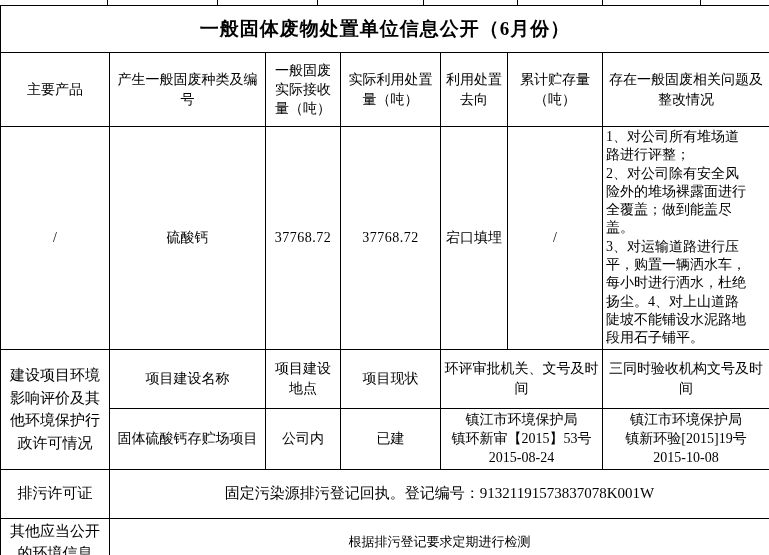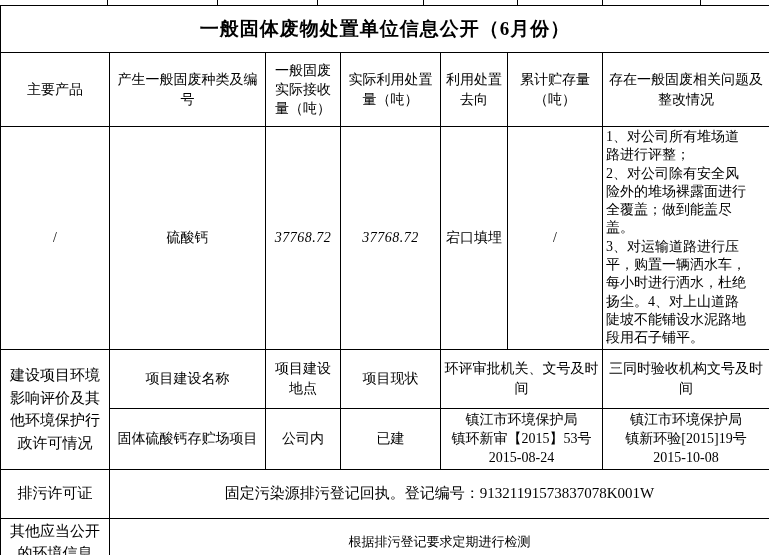--- a/index.html
+++ b/index.html
@@ -12,21 +12,21 @@
   .tick.gray{background:#c6c6c6;}
   table{border-collapse:collapse;table-layout:fixed;width:769px;}
   td{border:1px solid #000;text-align:center;vertical-align:middle;
      padding:1px 3px;font-size:14px;line-height:1.38;overflow:hidden;}
   .title-cell{font-size:19px;font-weight:bold;letter-spacing:1px;height:44px;text-align:center;}
   .head-row td{height:71px;}
   .left-label{font-size:15px;line-height:1.5;}
   .issues-cell{text-align:left;vertical-align:top;white-space:pre-line;
                font-size:14px;line-height:18.3px;padding:1px 18px 1px 3px;}
   .pre{white-space:pre-line;}
-  .num{letter-spacing:0.5px;font-style:italic;}
+  .num{letter-spacing:0.5px;}
 </style>
 </head>
 <body>
 
 <div class="strip strip-top">
   <div class="tick" style="left:107px"></div>
   <div class="tick" style="left:217px"></div>
   <div class="tick" style="left:317px"></div>
   <div class="tick" style="left:423px"></div>
   <div class="tick" style="left:517px"></div>

